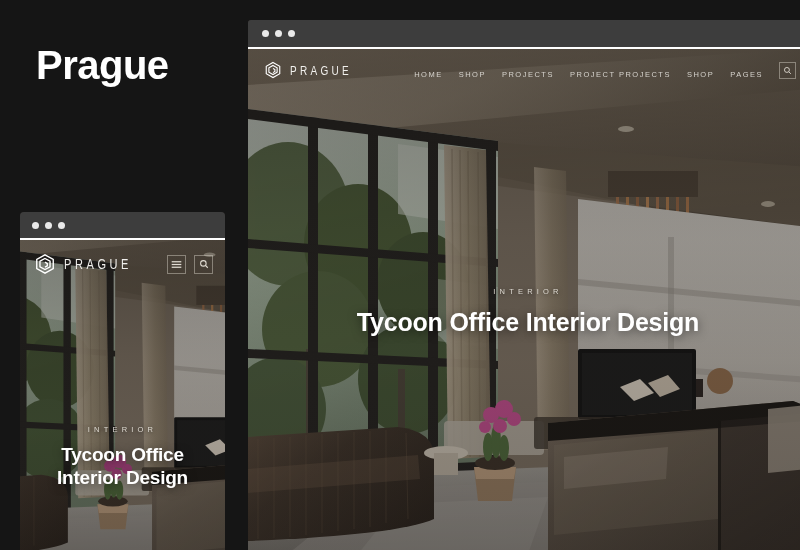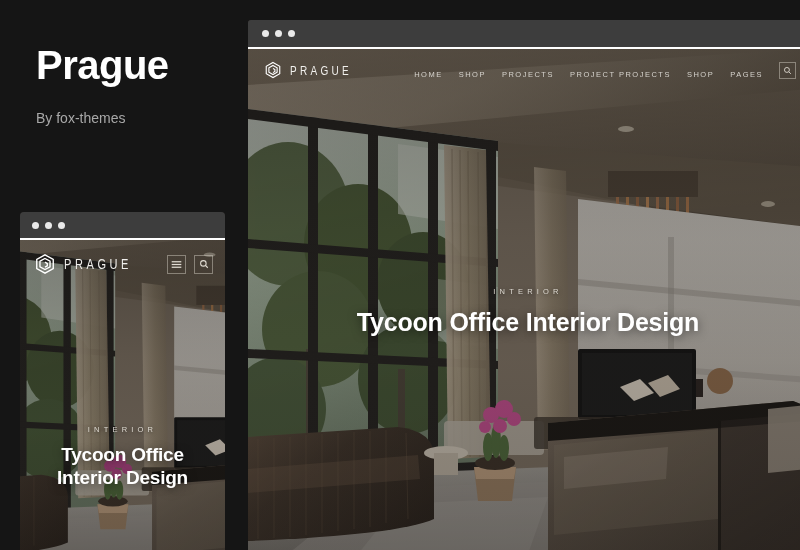--- a/index.html
+++ b/index.html
@@ -114,21 +114,20 @@
     text-shadow:0 2px 10px rgba(0,0,0,.5);
   }
 </style>
 </head>
 <body>
 
 <div class="stage">
 
   <div class="info">
     <div class="info-title">Prague</div>
-    <div class="info-author">By fox-themes</div>
   </div>
 
   <div class="desktop">
 
     <div class="titlebar">
       <div class="dots">
         <span class="dot"></span>
         <span class="dot"></span>
         <span class="dot"></span>
       </div>

